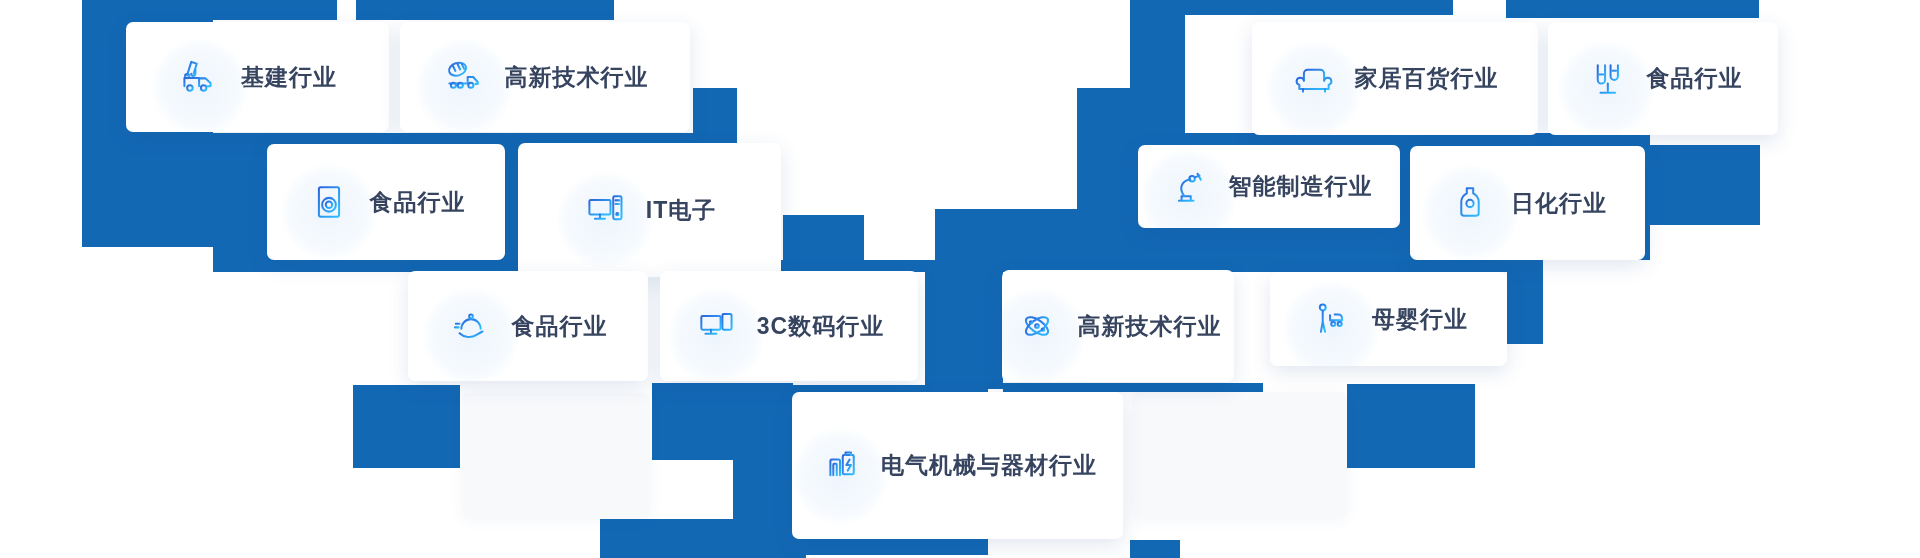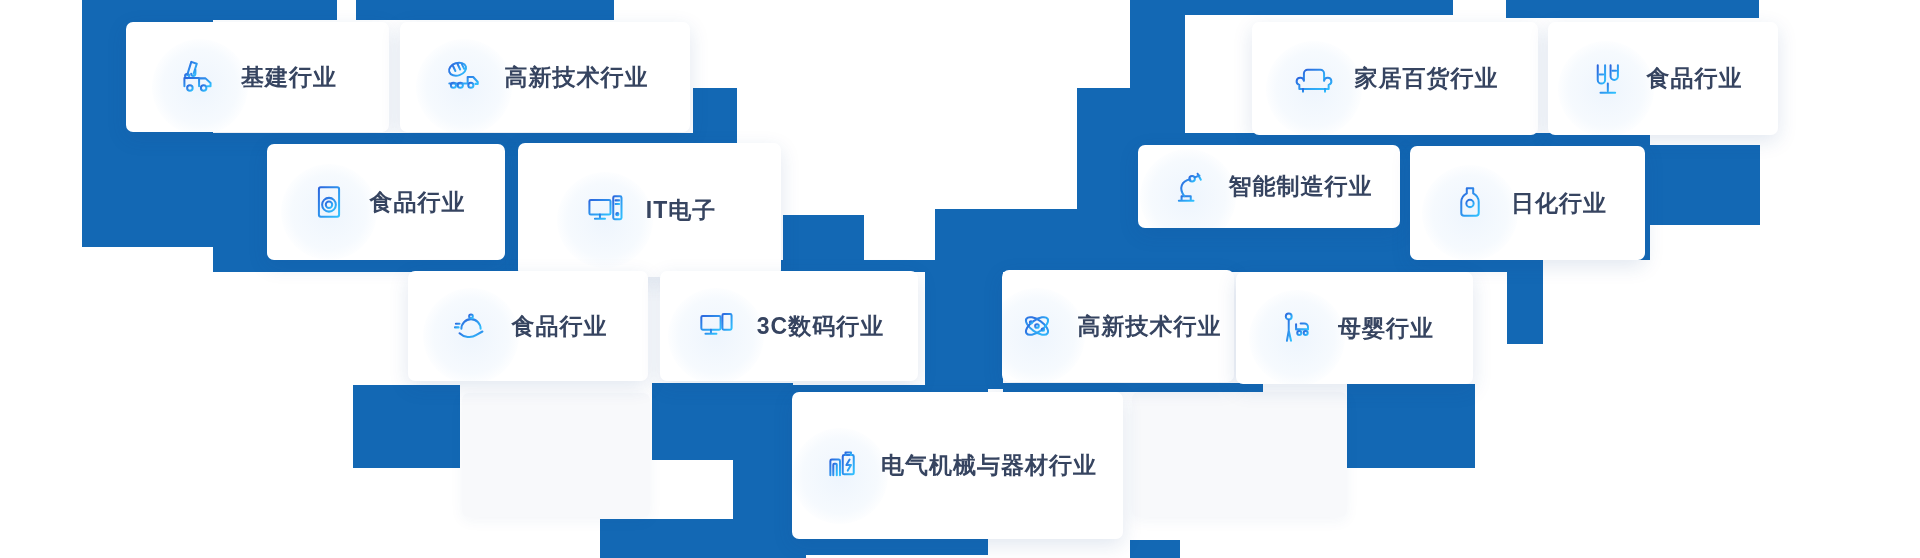--- a/index.html
+++ b/index.html
@@ -196,21 +196,21 @@
         <ellipse cx="24" cy="24" rx="14" ry="6.5" transform="rotate(35 24 24)"></ellipse>
         <ellipse cx="24" cy="24" rx="14" ry="6.5" transform="rotate(-35 24 24)"></ellipse>
         <circle cx="24" cy="24" r="2"></circle>
           <circle cx="17.5" cy="20" r="1.3"></circle>
           <circle cx="30.5" cy="28" r="1.3"></circle>
       </svg>
     </span>
     <span class="label">高新技术行业</span>
   </div>
 
-  <div class="card" style="left:1236px;top:272px;width:237px;height:112px">
+  <div class="card" style="left:1270px;top:272px;width:237px;height:94px">
     <span class="icon-wrap">
       <svg width="44" height="44" viewBox="0 0 48 48" fill="none" stroke="url(#ig)" stroke-width="2.2" stroke-linecap="round" stroke-linejoin="round">
         <circle cx="15" cy="11.5" r="3.2"></circle>
         <path d="M15 15 v12 M15 27 l-2 11 M15 27 l2.5 11"></path>
         <path d="M15 19.5 h8"></path>
         <path d="M23 20 v5.5 h13 v-2.5 a4 4 0 0 0-4-4 h-4"></path>
         <circle cx="26.5" cy="29.5" r="2.2"></circle>
           <circle cx="33.5" cy="29.5" r="2.2"></circle>
       </svg>
     </span>

